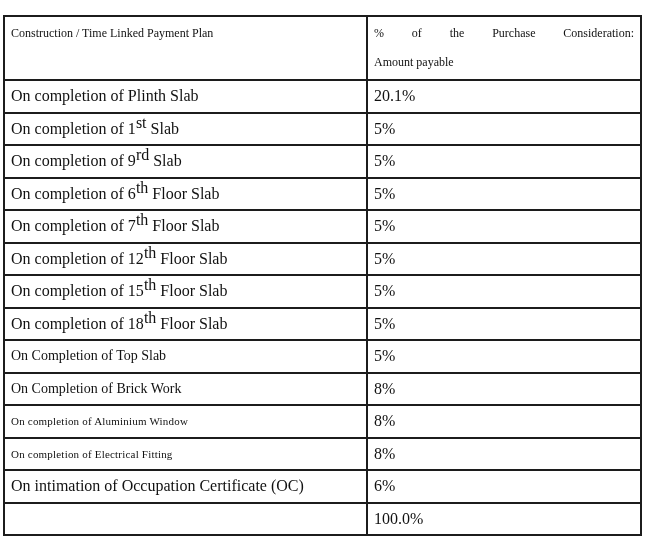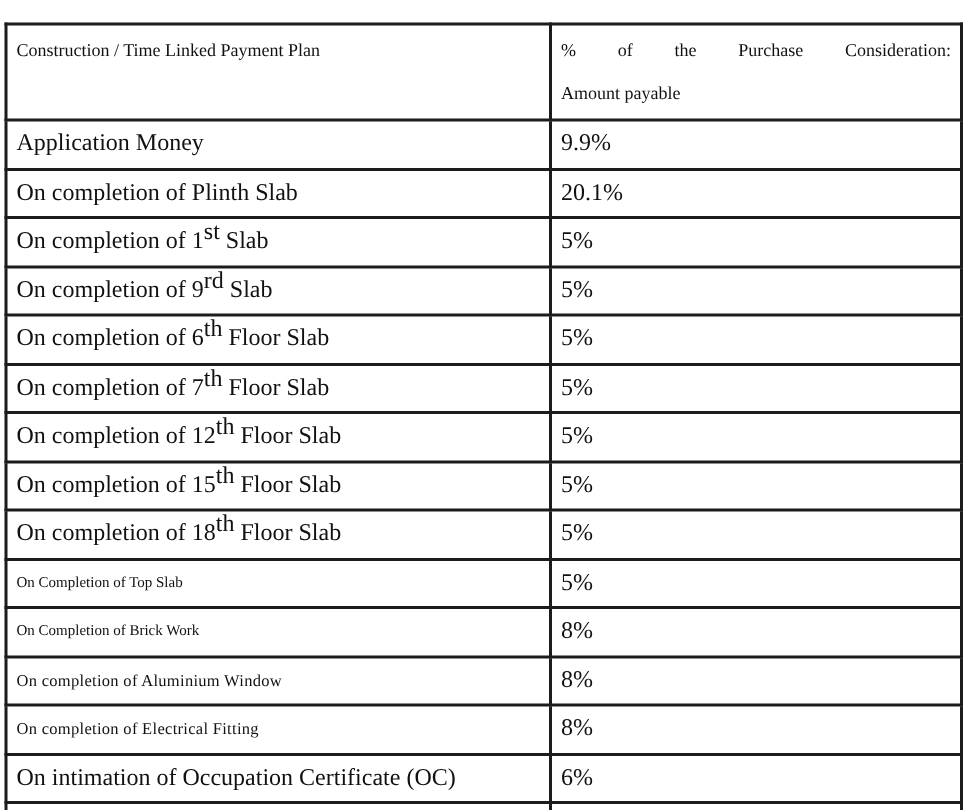--- a/index.html
+++ b/index.html
@@ -58,21 +58,21 @@
     text-align: left;
     text-align-last: left;
   }
 
   tbody td {
     height: 26.5px;
     vertical-align: middle;
     font-size: 16px;
     line-height: 20px;
   }
-  tr.row-sm td.c1 { font-size: 10px; }
+  tr.row-sm td.c1 { font-size: 14px; }
   tr.row-lg td.c1 { font-size: 11px; letter-spacing: 0.2px; }
 
   sup.ord {
     font-size: 16px;
     line-height: 0;
     vertical-align: baseline;
     position: relative;
     top: -6px;
   }
 </style>
@@ -88,24 +88,20 @@
     <thead>
       <tr>
         <th class="c1">Construction / Time Linked Payment Plan</th>
         <th class="c2 h2">
           <span class="h2-line1">% of the Purchase Consideration:</span>
           <span class="h2-line2">Amount payable</span>
         </th>
       </tr>
     </thead>
     <tbody>
-      <tr>
-        <td class="c1"><span>Application Money</span><sup class="ord"></sup><span></span></td>
-        <td class="c2">9.9%</td>
-      </tr>
       <tr>
         <td class="c1"><span>On completion of Plinth Slab</span><sup class="ord"></sup><span></span></td>
         <td class="c2">20.1%</td>
       </tr>
       <tr>
         <td class="c1"><span>On completion of 1</span><sup class="ord">st</sup><span> Slab</span></td>
         <td class="c2">5%</td>
       </tr>
       <tr>
         <td class="c1"><span>On completion of 9</span><sup class="ord">rd</sup><span> Slab</span></td>

